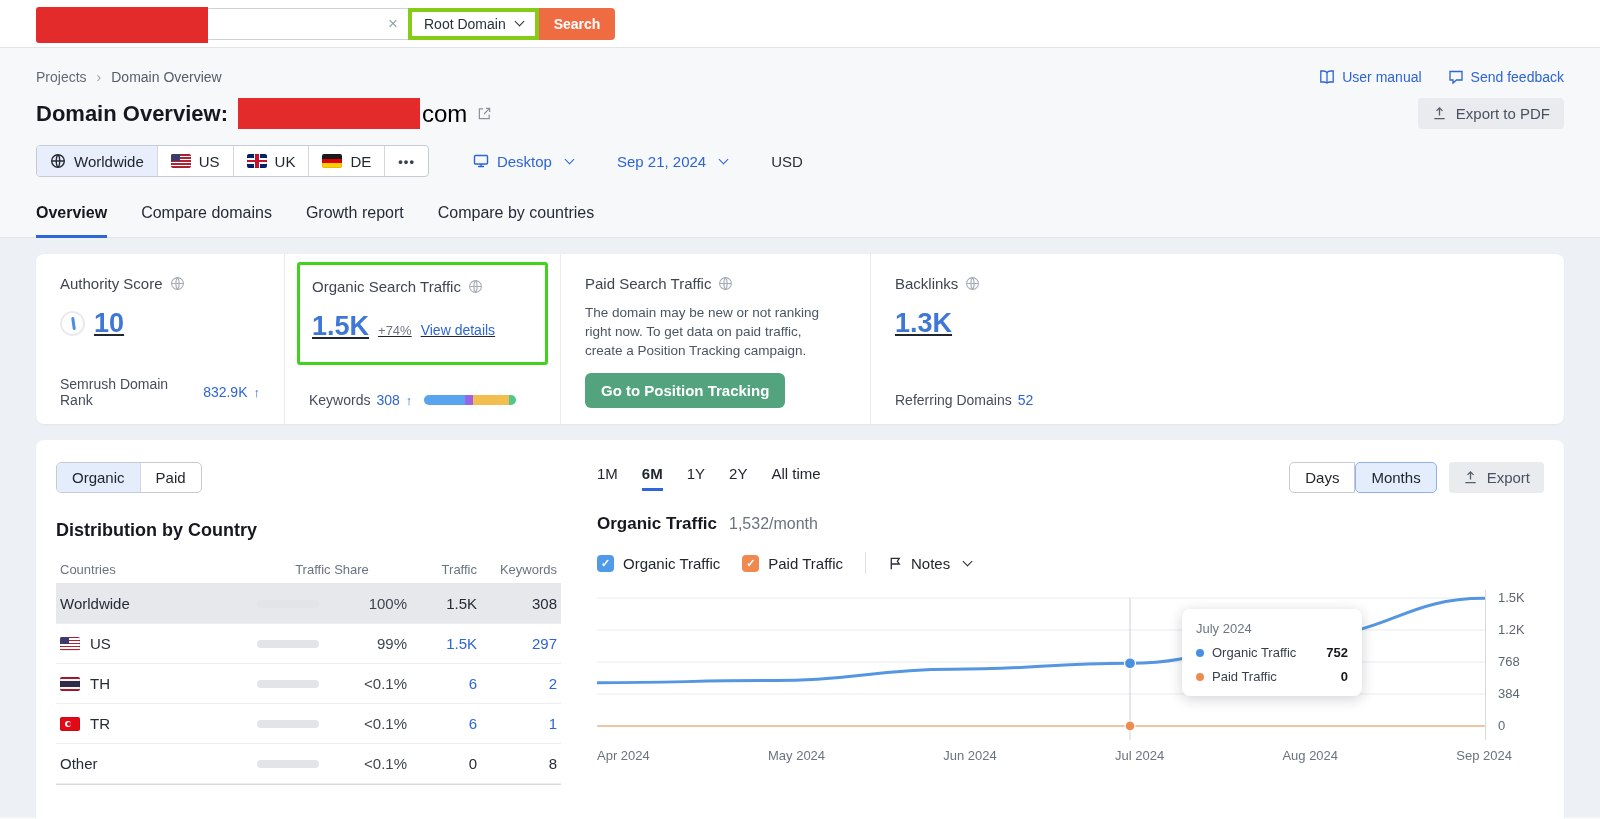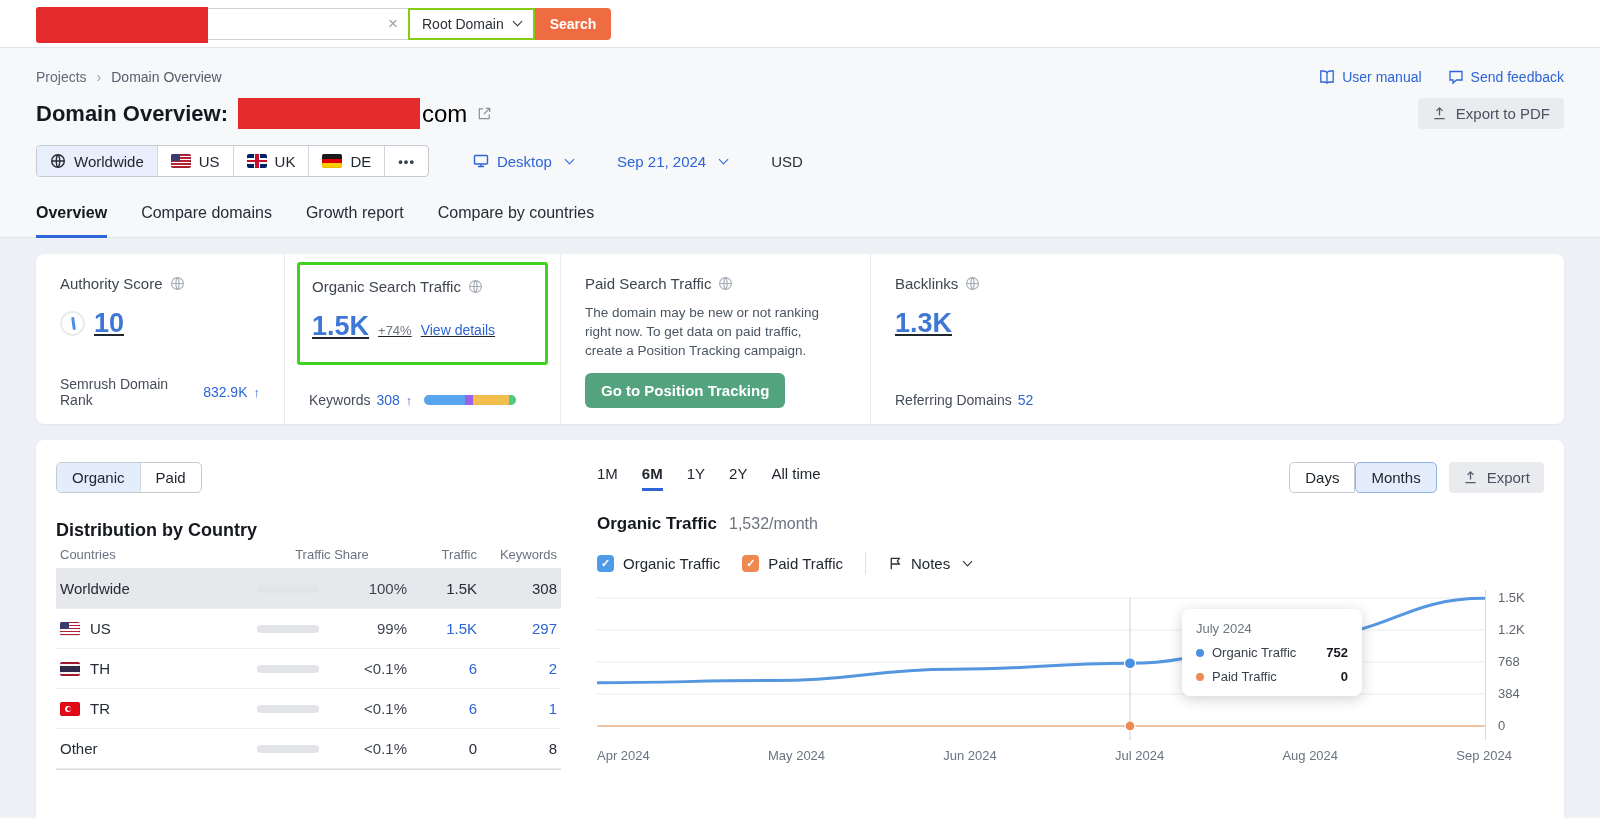--- a/index.html
+++ b/index.html
@@ -4,21 +4,21 @@
 <style>
   * { margin:0; padding:0; box-sizing:border-box; }
   html,body { width:1600px; height:819px; }
   body { font-family:"Liberation Sans", sans-serif; background:#f7f8fa; overflow:hidden; color:#21262e; position:relative; }
 
   
   .top-header { height:48px; background:#fff; border-bottom:1px solid #e1e4e8; display:flex; align-items:center; padding:0 36px; }
   .search-wrap { position:relative; width:372px; height:32px; background:#fff; border:1px solid #cdd2d9; border-right:none; border-radius:4px 0 0 4px; display:flex; align-items:center; }
   .redact { position:absolute; left:-1px; top:-2px; width:172px; height:36px; background:#e32b2b; border-radius:3px 0 0 3px; }
   .clear-x { position:absolute; right:10px; color:#9aa1ab; font-size:17px; line-height:1; cursor:pointer; }
-  .scope { height:32px; border:2px solid #84cc16; background:#fff; display:flex; align-items:center; padding:0 12px; font-size:14px; color:#2a3038; gap:4px; cursor:pointer; }
+  .scope { height:32px; border:4px solid #84cc16; background:#fff; display:flex; align-items:center; padding:0 12px; font-size:14px; color:#2a3038; gap:4px; cursor:pointer; }
   .btn-search { height:32px; padding:0 15px; background:#ef6c42; border:none; border-radius:0 4px 4px 0; color:#fff; font-weight:bold; font-size:14px; cursor:pointer; }
   .chev { display:inline-block; width:7px; height:7px; border-right:1.6px solid currentColor; border-bottom:1.6px solid currentColor; transform:rotate(45deg); margin-left:6px; position:relative; top:-2px; }
 
   
   .page-head { padding:0 36px; }
   .crumb-row { margin-top:21px; display:flex; justify-content:space-between; align-items:center; }
   .crumbs { display:flex; align-items:center; gap:10px; font-size:14px; color:#636a76; }
   .crumbs .sep { color:#9aa1ab; }
   .crumb-current { color:#42495595; color:#565d69; }
   .head-links { display:flex; gap:26px; }
@@ -68,21 +68,21 @@
   .kseg { height:100%; }
 
   
   .main-card { margin-top:16px; height:428px; display:flex; padding:22px 20px; }
   .left-col { width:505px; flex:none; }
   .seg { display:inline-flex; border:1px solid #c6cbd3; border-radius:5px; overflow:hidden; background:#fff; }
   .seg-item { padding:6px 15px; font-size:15px; color:#22272f; cursor:pointer; border-right:1px solid #d4d8de; }
   .seg-item:last-child { border-right:none; }
   .seg-item.selected { background:#e4edfb; }
   .dist-title { margin-top:27px; font-size:18px; font-weight:bold; color:#15181e; }
-  .tbl { }
+  .tbl { margin-top:15px; }
   .tbl-head { display:flex; align-items:center; height:28px; border-bottom:1px solid #e4e6ea; font-size:13px; color:#6b7280; }
   .tbl-row { display:flex; align-items:center; height:40px; border-bottom:1px solid #eceef1; font-size:15px; color:#262c36; cursor:pointer; }
   .tbl-row.selected { background:#e6e8ec; }
   .tbl:last-child { border-bottom:1px solid #d6d9de; }
   .c-name { flex:1; display:flex; align-items:center; gap:10px; padding-left:4px; }
   .c-share { width:150px; display:flex; align-items:center; }
   .c-share-h { width:150px; text-align:center; }
   .bar-track { width:62px; height:8px; border-radius:4px; background:#e2e4e8; overflow:hidden; flex:none; }
   .bar-fill { height:100%; border-radius:4px; }
   .c-pct { flex:1; text-align:right; color:#3f4550; }

